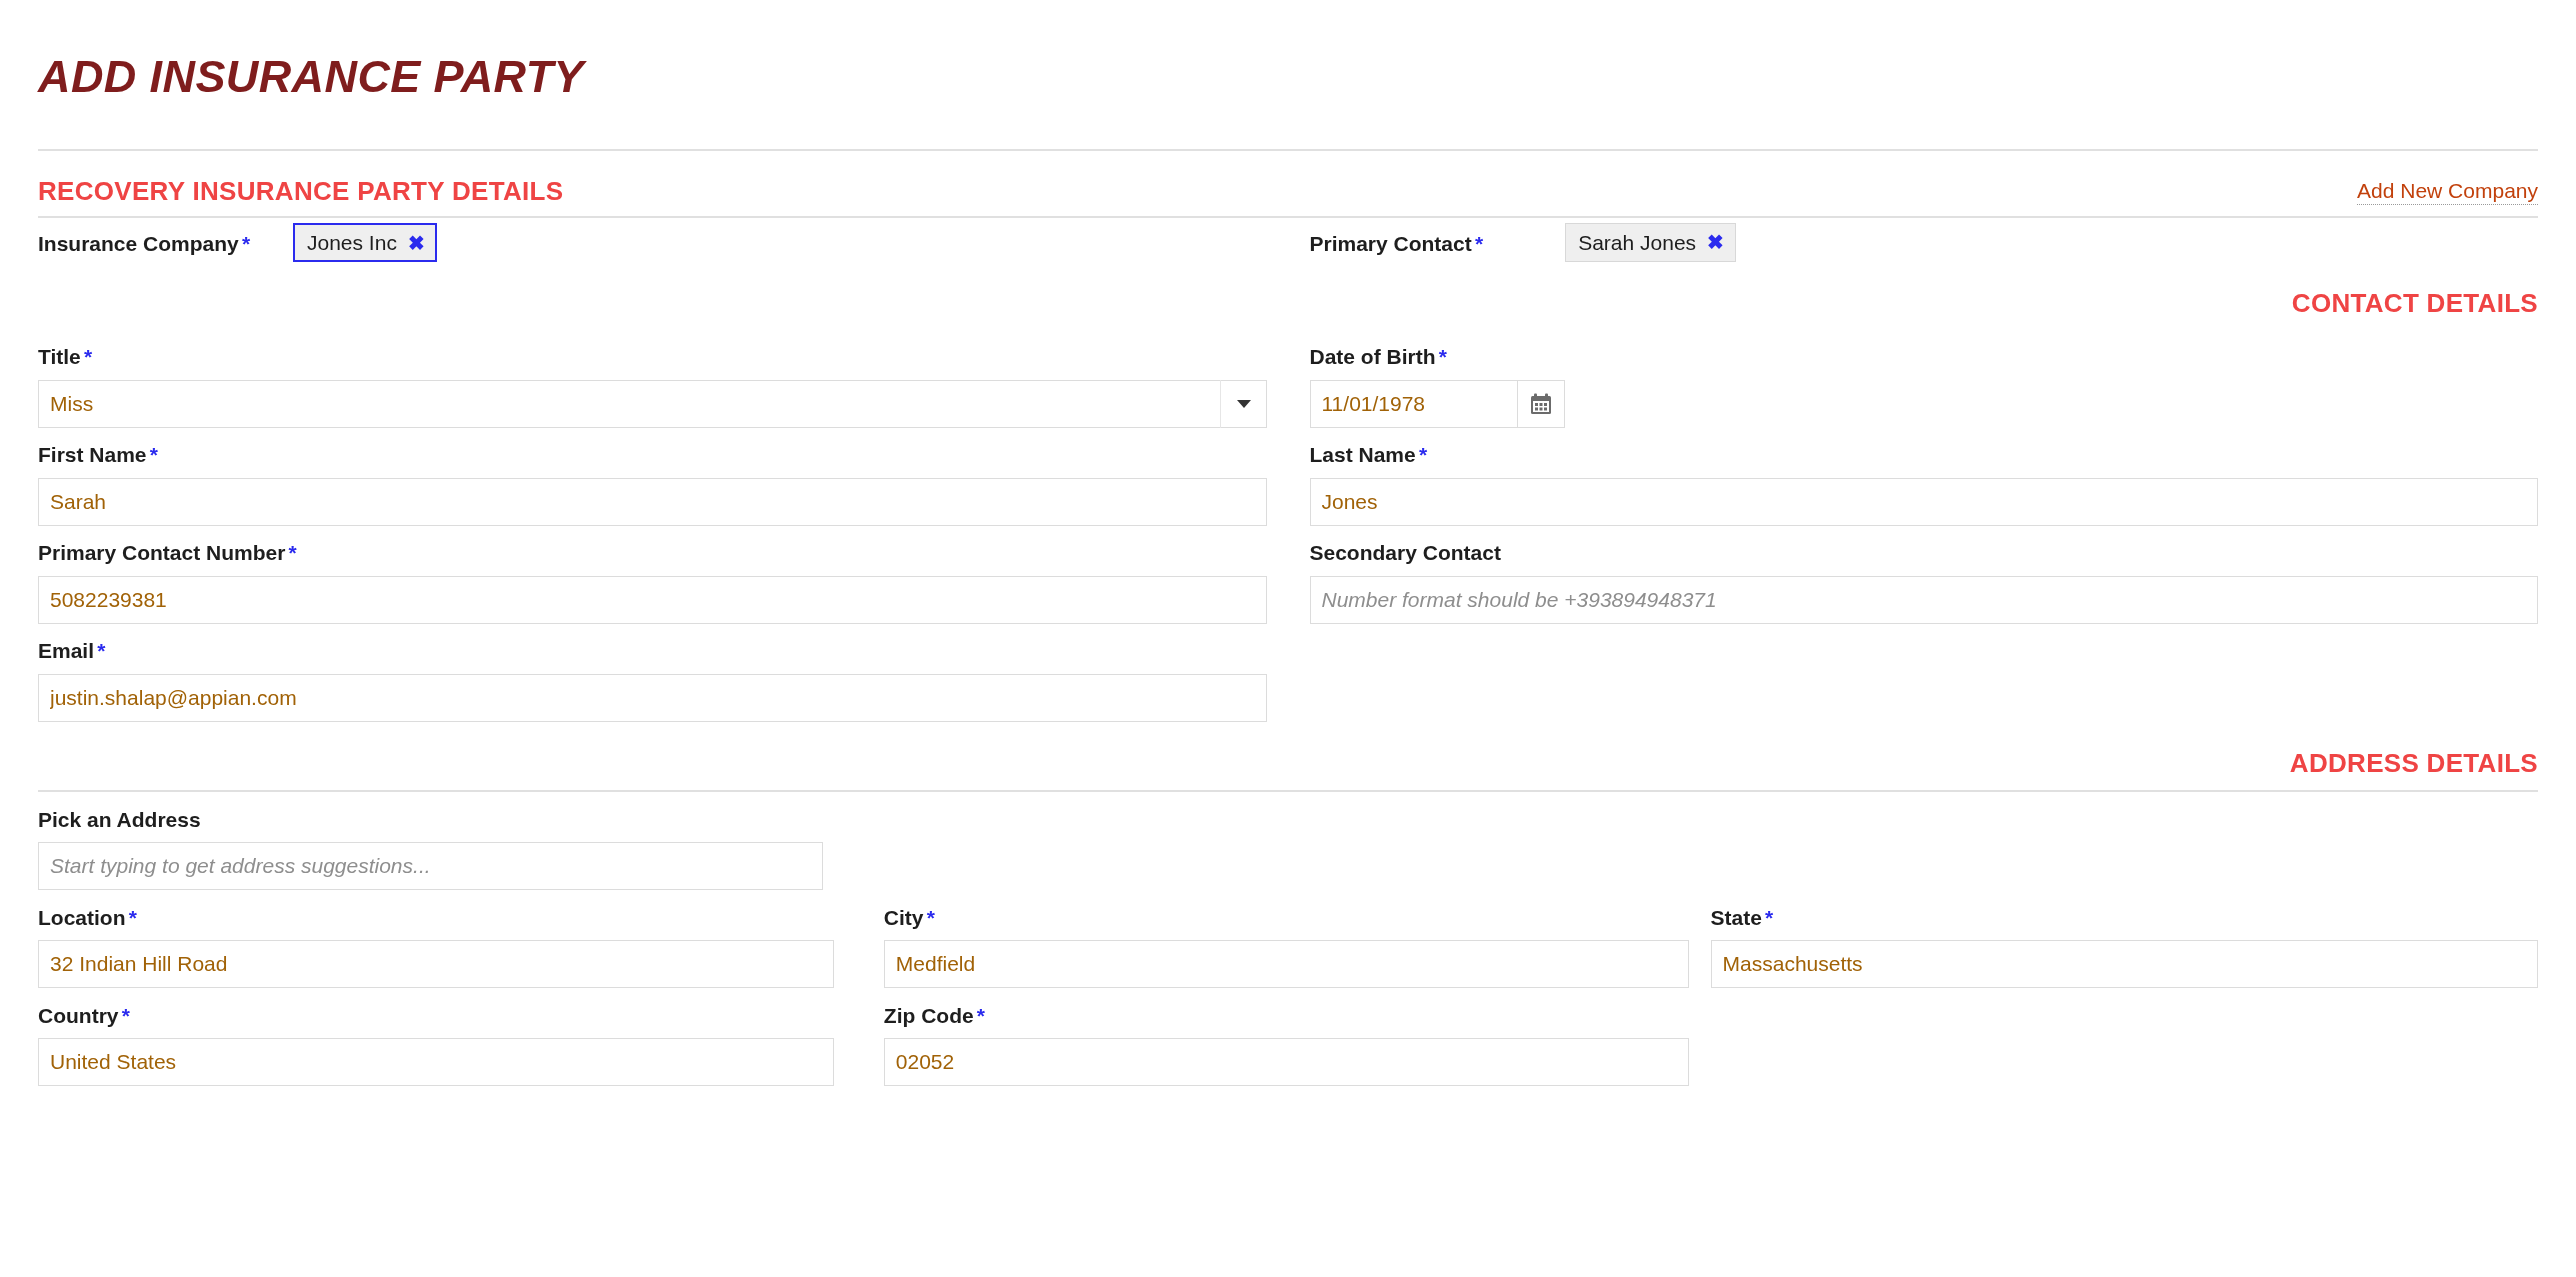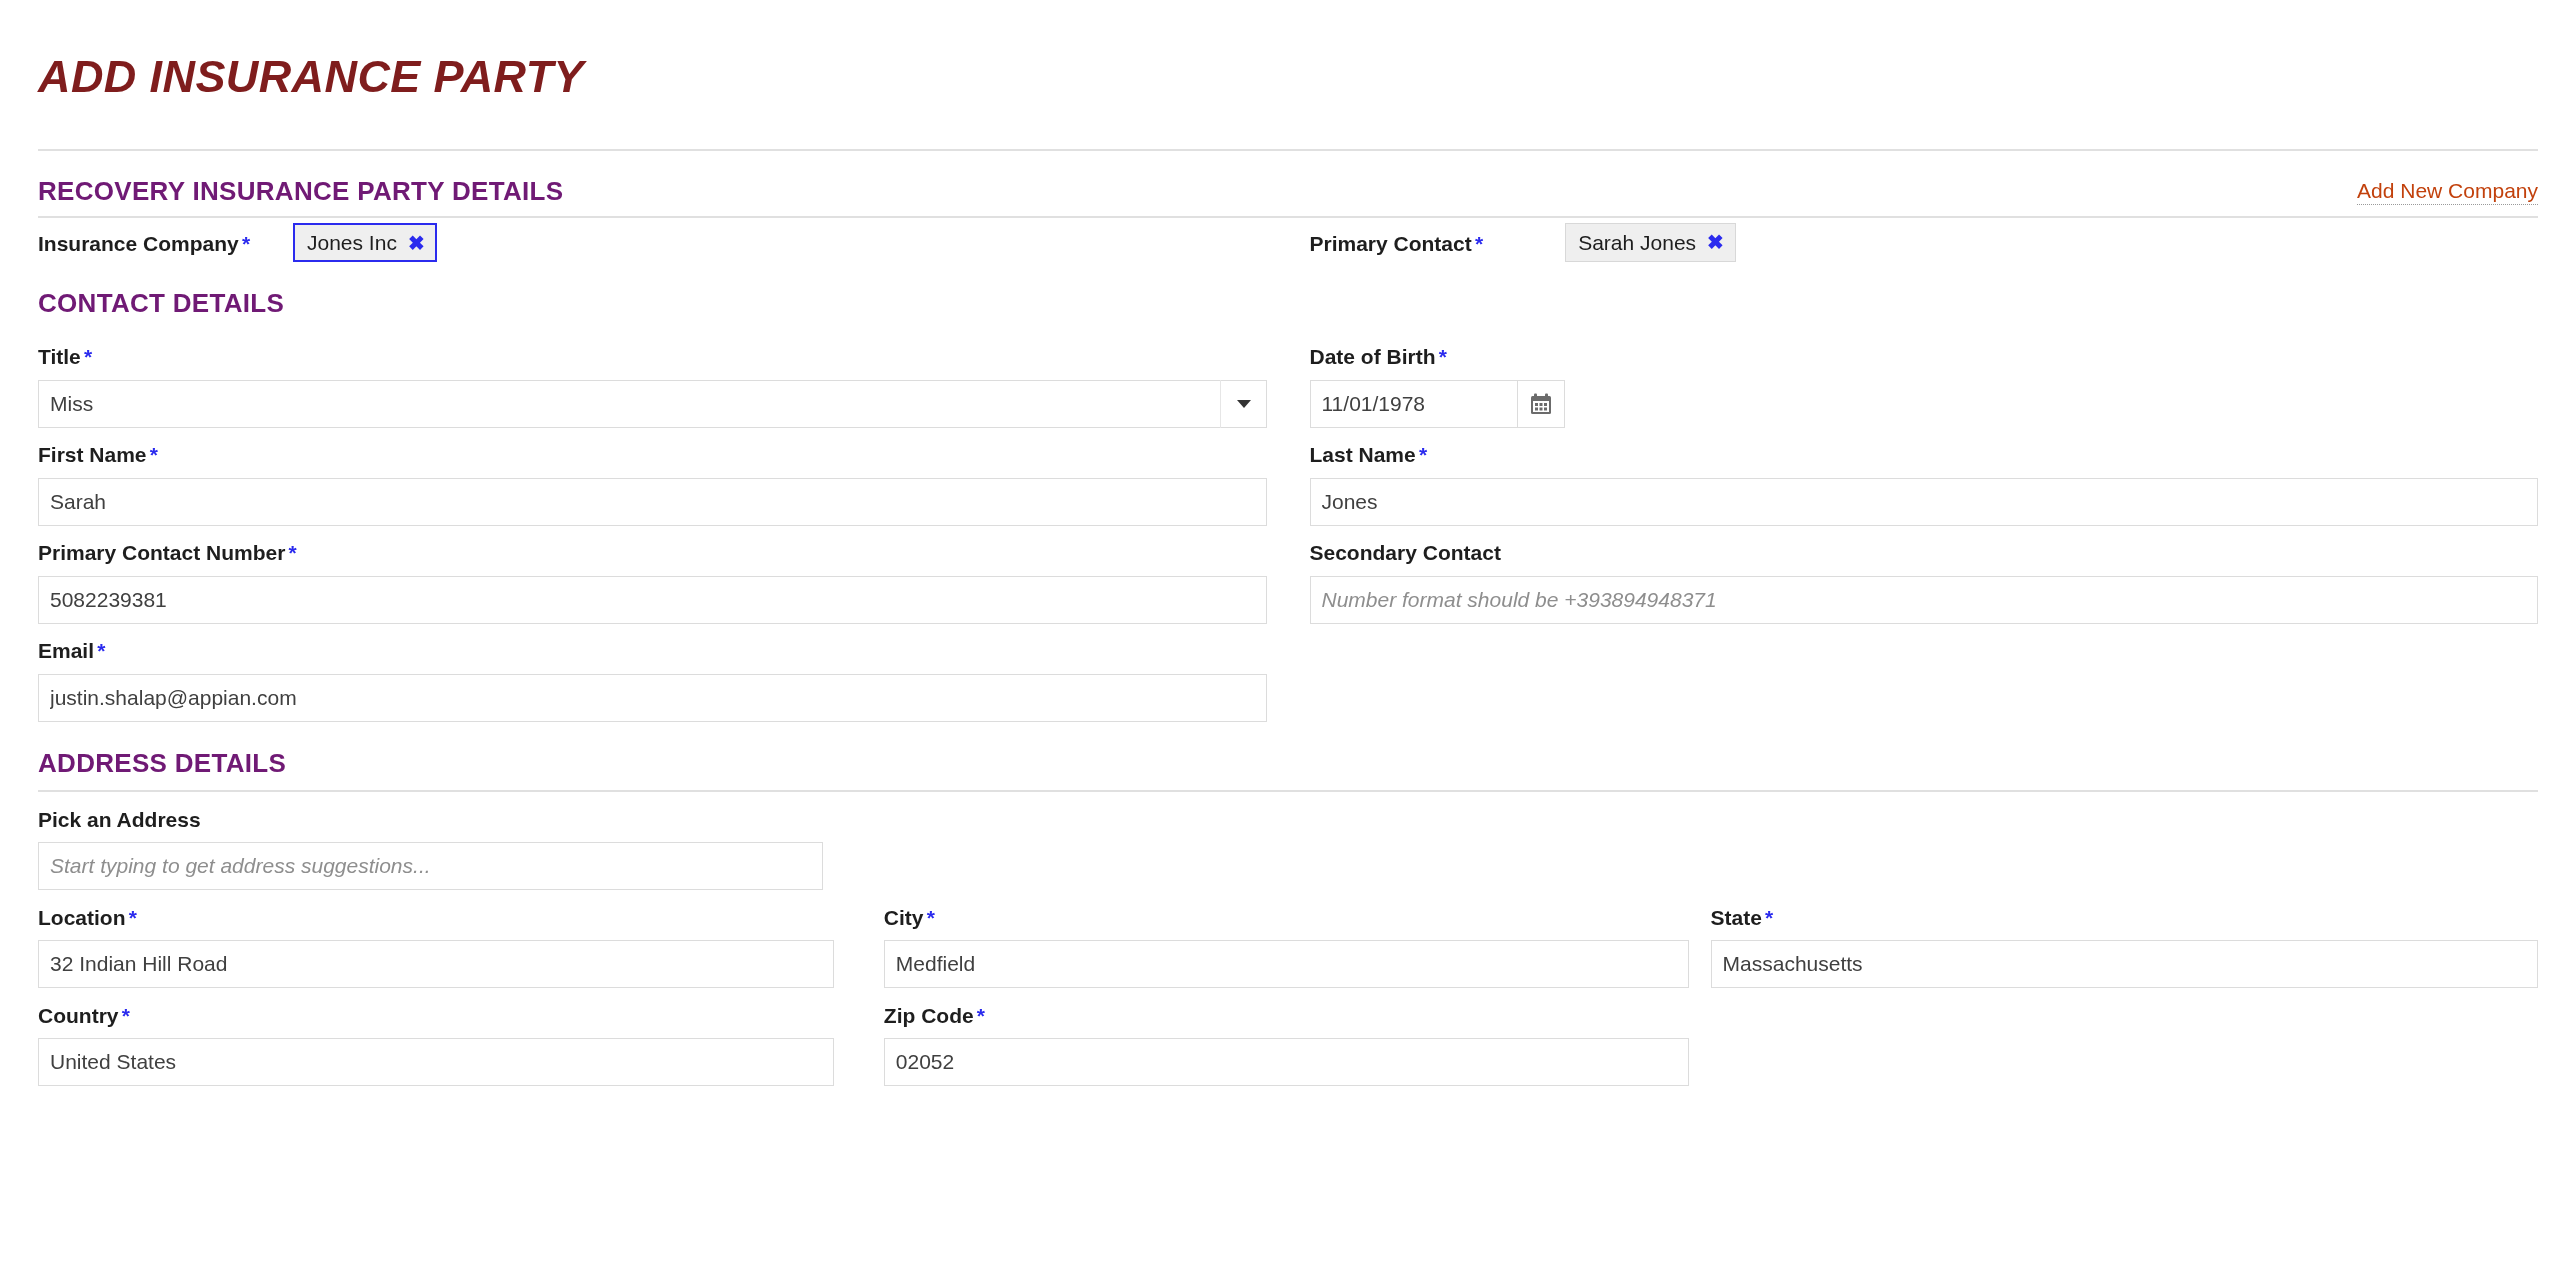--- a/index.html
+++ b/index.html
@@ -45,23 +45,24 @@
   .section-bar {
     display: flex;
     align-items: flex-end;
     justify-content: space-between;
     padding-top: 25.5px;
     padding-bottom: 11px;
   }
   .section-heading {
     font-size: 26px;
     font-weight: bold;
-    color: #701a75;
+    color: #ef4444;
     letter-spacing: 0.3px;
     line-height: 1.1;
+    text-align: right;
   }
   .section-heading.plain {
     padding-top: 27px;
     padding-bottom: 12.7px;
   }
   .link-add-new {
     font-size: 21px;
     color: #c2410c;
     border-bottom: 1.6px dotted #9a9a9a;
     padding-bottom: 2.4px;
@@ -101,21 +102,21 @@
   }
 
   .input {
     width: 100%;
     box-sizing: border-box;
     height: 48px;
     border: 1.6px solid #dcdcdc;
     background: #ffffff;
     font-family: "Liberation Sans", sans-serif;
     font-size: 21px;
-    color: #404040;
+    color: #a16207;
     padding: 0 11px;
     outline: none;
     border-radius: 0;
   }
   .input::placeholder {
     color: #8e8e8e;
     font-style: italic;
   }
 
   

